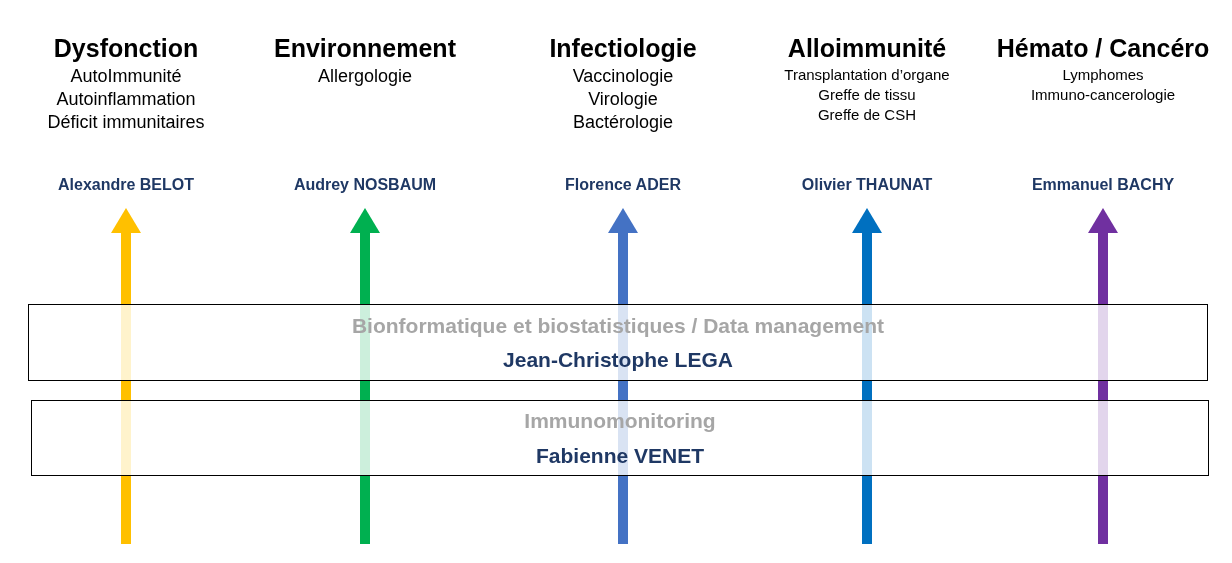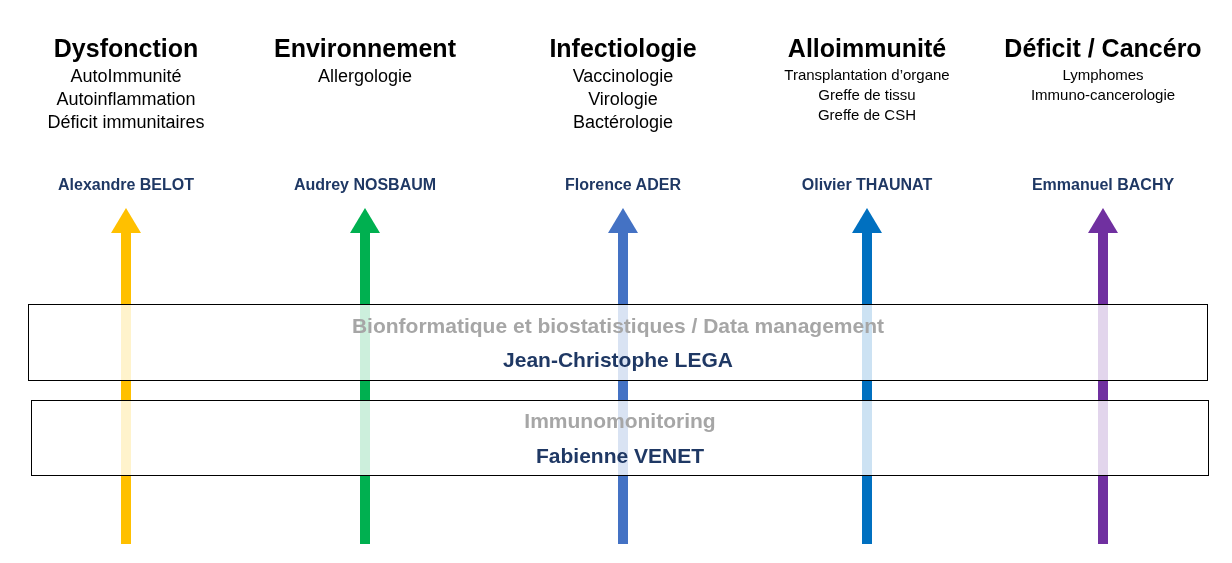--- a/index.html
+++ b/index.html
@@ -118,21 +118,21 @@
   <div class="column" style="left:757px;top:34px;width:220px;">
     <div class="col-title">Alloimmunité</div>
     <div class="col-subs">
       <div class="col-sub small">Transplantation d’organe</div>
       <div class="col-sub small">Greffe de tissu</div>
       <div class="col-sub small">Greffe de CSH</div>
     </div>
   </div>
 
   <div class="column" style="left:982px;top:34px;width:242px;">
-    <div class="col-title">Déficit / Cancéro</div>
+    <div class="col-title">Hémato / Cancéro</div>
     <div class="col-subs">
       <div class="col-sub small">Lymphomes</div>
       <div class="col-sub small">Immuno-cancerologie</div>
     </div>
   </div>
 
   <div class="col-name" style="left:0px;top:176px;width:252px;">Alexandre BELOT</div>
   <div class="col-name" style="left:245px;top:176px;width:240px;">Audrey NOSBAUM</div>
   <div class="col-name" style="left:513px;top:176px;width:220px;">Florence ADER</div>
   <div class="col-name" style="left:757px;top:176px;width:220px;">Olivier THAUNAT</div>

